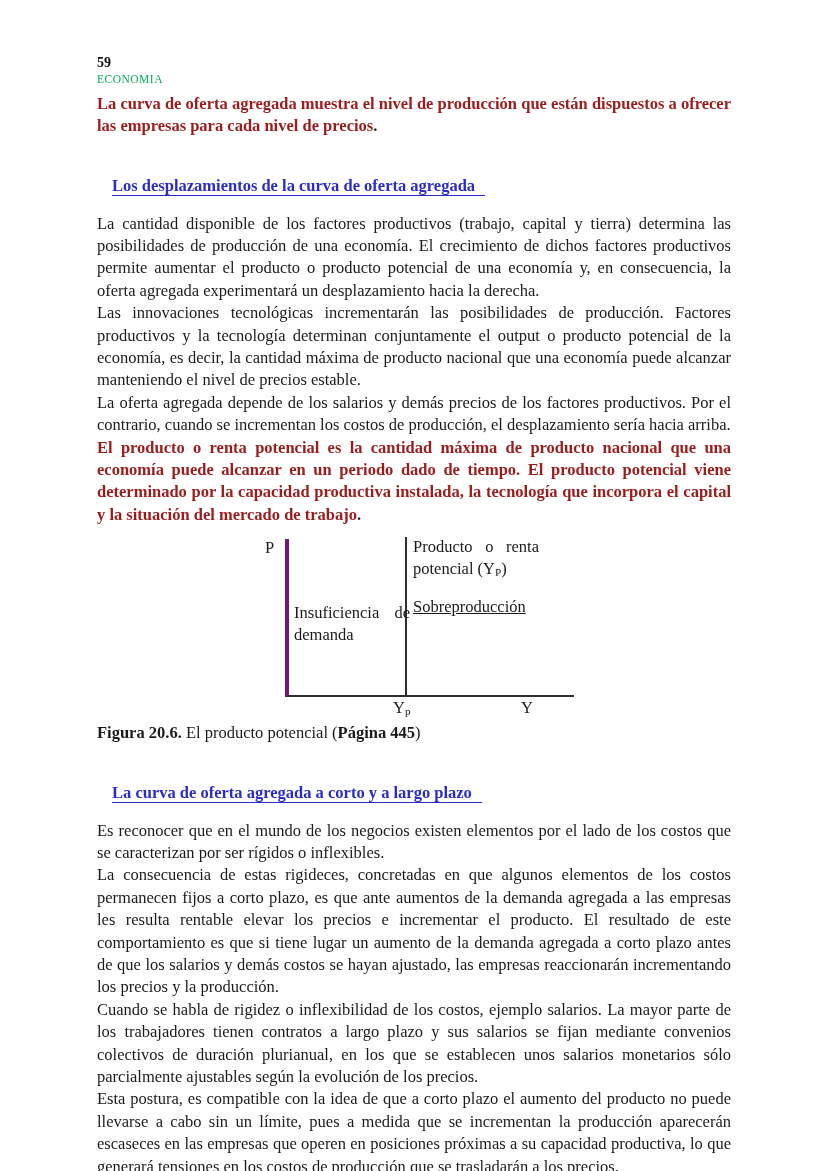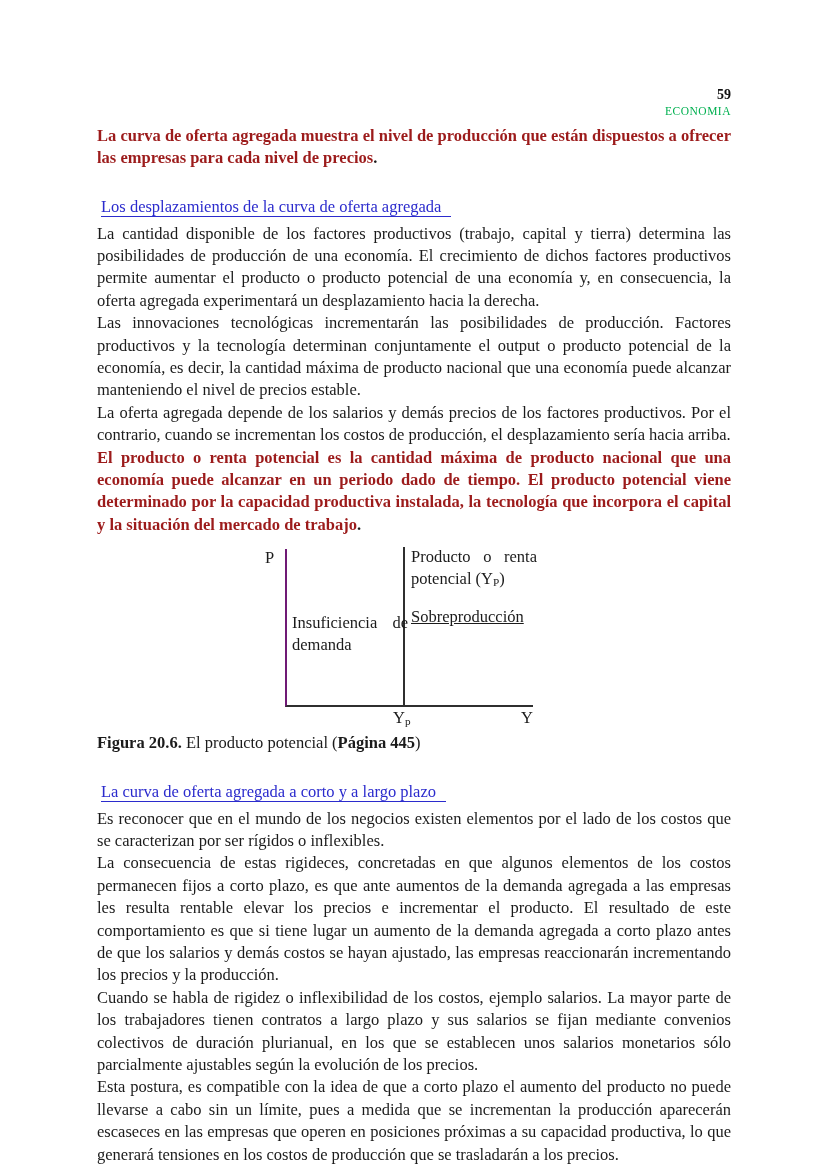--- a/index.html
+++ b/index.html
@@ -12,21 +12,21 @@
     width: 828px;
     height: 1171px;
     background: #ffffff;
     box-sizing: border-box;
     padding: 54px 97px 0 97px;
     font-family: "Liberation Serif", "DejaVu Serif", serif;
     font-size: 16.5px;
     line-height: 22.4px;
     color: #1b1b1b;
   }
-  .page-header { text-align: right; margin-top: 32px; }
+  .page-header { text-align: left; }
   .page-number {
     font-weight: bold;
     font-size: 14px;
     line-height: 18px;
     color: #111111;
   }
   .header-title {
     font-weight: normal;
     font-size: 11.5px;
     line-height: 15px;
@@ -37,42 +37,43 @@
     margin: 0;
     text-align: justify;
   }
   .red-bold {
     color: #9c1b1b;
     font-weight: bold;
   }
   .black-mark { color: #1b1b1b; }
   .gap { height: 22.4px; }
   .gap-small { height: 6px; }
-  p.heading { margin: 4px; }
+  p.heading { margin: 15px; font-weight: bold; }
   .hlink {
     color: #2b2bcd;
     border-bottom: 1.5px solid #2b2bcd;
     padding-right: 10px;
   }
   
   .figure {
     position: relative;
     height: 187px;
     margin-top: 9px;
   }
   .fig-text { position: absolute; line-height: 22px; }
   .fig-p-label { left: 168px; top: 2px; }
   .fig-plot {
     position: absolute;
     left: 188px;
     top: 4px;
     width: 246px;
     height: 156px;
-    border-left: 2px solid #701a75;
+    border-left: 4px solid #701a75;
     border-bottom: 2px solid #2f2f2f;
+    padding-left: 39px;
   }
   .fig-yp-line {
     position: absolute;
     left: 116px;
     top: -2px;
     bottom: 0;
     width: 2px;
     background: #2f2f2f;
   }
   .fig-label-product {

